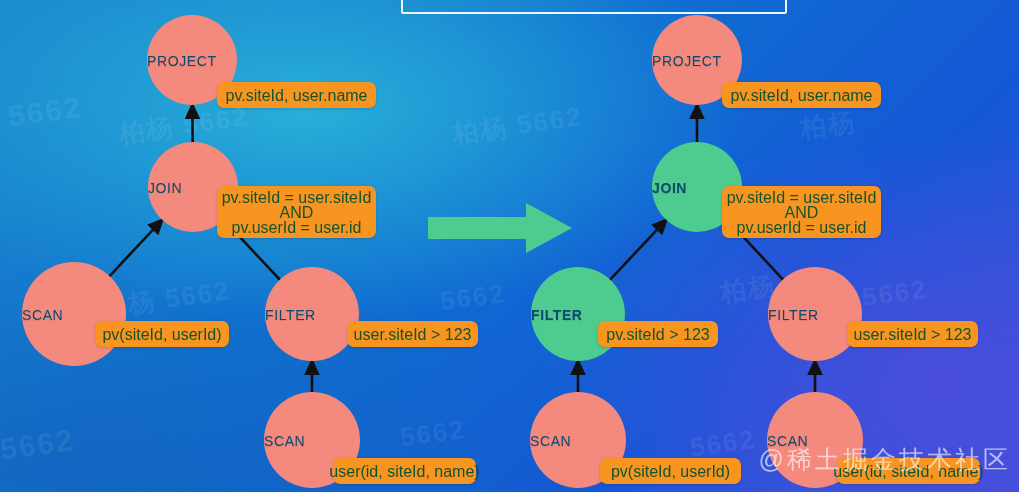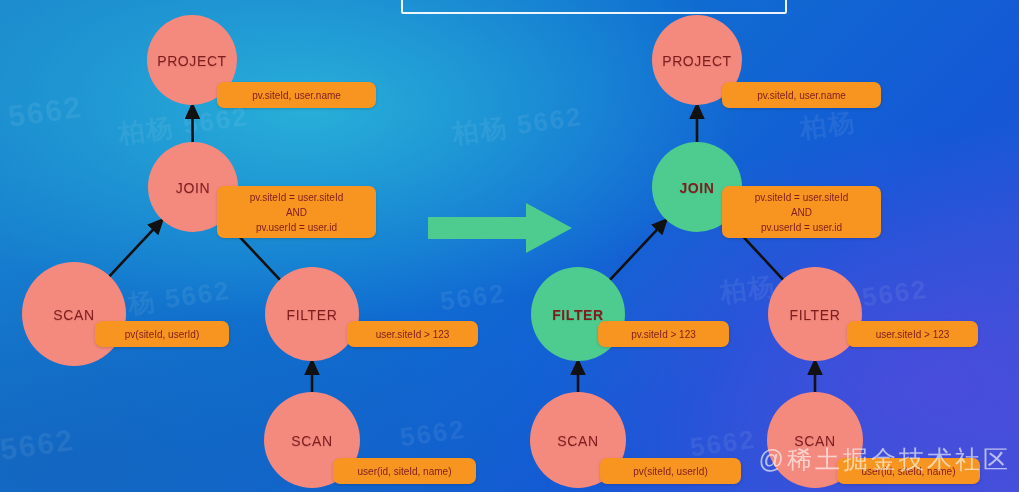--- a/index.html
+++ b/index.html
@@ -43,48 +43,48 @@
     box-sizing: border-box;
     background: transparent;
   }
 
   
   .node {
     position: absolute;
     border-radius: 50%;
     display: flex;
     align-items: center;
-    justify-content: center;
-    color: #7f1d1d;
+    justify-content: flex-start;
+    color: #0c4a6e;
     box-sizing: border-box;
     text-shadow: 0 1px 1px rgba(0,0,0,0.10);
   }
   .node.salmon { background: #f4897e; }
   .node.green  { background: #4ecb8f; }
   .node-label {
     font-size: 14px;
     letter-spacing: 0.6px;
     white-space: nowrap;
     transform: translateY(1px);
   }
   .node.green .node-label { font-weight: 700; }
 
   
   .chip {
     position: absolute;
     background: #f79520;
-    color: #7f1d1d;
+    color: #14532d;
     border-radius: 7px;
     display: flex;
     flex-direction: column;
     align-items: center;
     justify-content: center;
     padding: 4px 12px;
     box-sizing: border-box;
-    font-size: 10px;
+    font-size: 16px;
     line-height: 15px;
     white-space: nowrap;
     box-shadow: 0 1px 3px rgba(0,0,0,0.16);
   }
   .chip .line { display: block; }
 
   
   svg.edges {
     position: absolute;
     left: 0; top: 0;
@@ -207,21 +207,21 @@
         <span class="node-label">SCAN</span>
       </div>
       <div class="chip" style="left: 722px; top: 82px; width: 159px; height: 26px;">
         <span class="line">pv.siteId, user.name</span>
       </div>
       <div class="chip" style="left: 722px; top: 186px; width: 159px; height: 52px;">
         <span class="line">pv.siteId = user.siteId</span>
         <span class="line">AND</span>
         <span class="line">pv.userId = user.id</span>
       </div>
-      <div class="chip" style="left: 598px; top: 321px; width: 131px; height: 26px;">
+      <div class="chip" style="left: 598px; top: 321px; width: 120px; height: 26px;">
         <span class="line">pv.siteId &gt; 123</span>
       </div>
       <div class="chip" style="left: 847px; top: 321px; width: 131px; height: 26px;">
         <span class="line">user.siteId &gt; 123</span>
       </div>
       <div class="chip" style="left: 600px; top: 458px; width: 141px; height: 26px;">
         <span class="line">pv(siteId, userId)</span>
       </div>
       <div class="chip" style="left: 837px; top: 458px; width: 143px; height: 26px;">
         <span class="line">user(id, siteId, name)</span>

